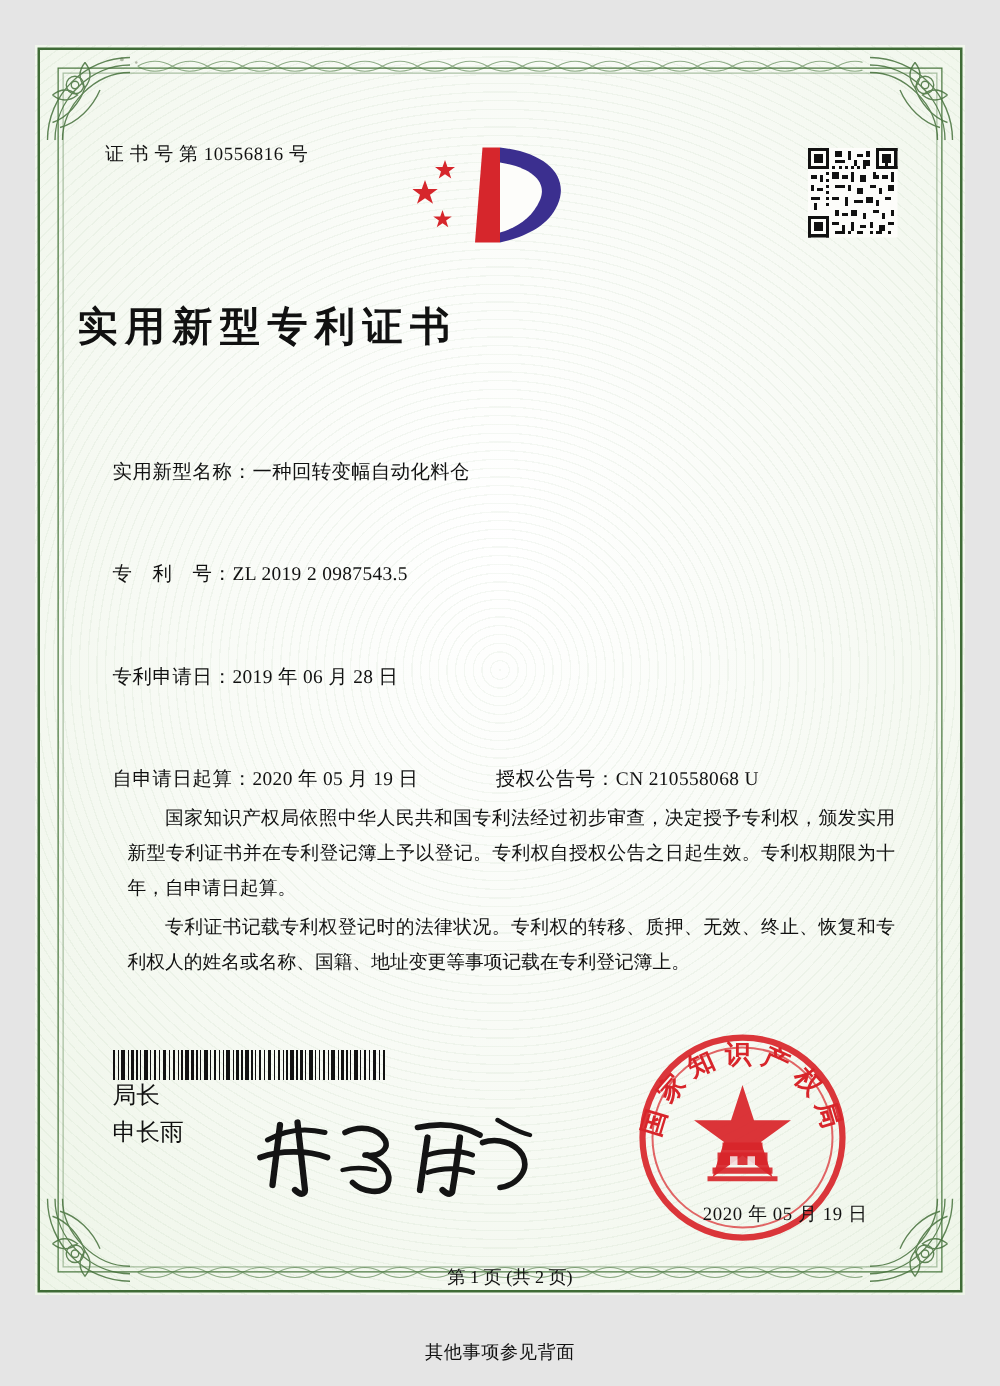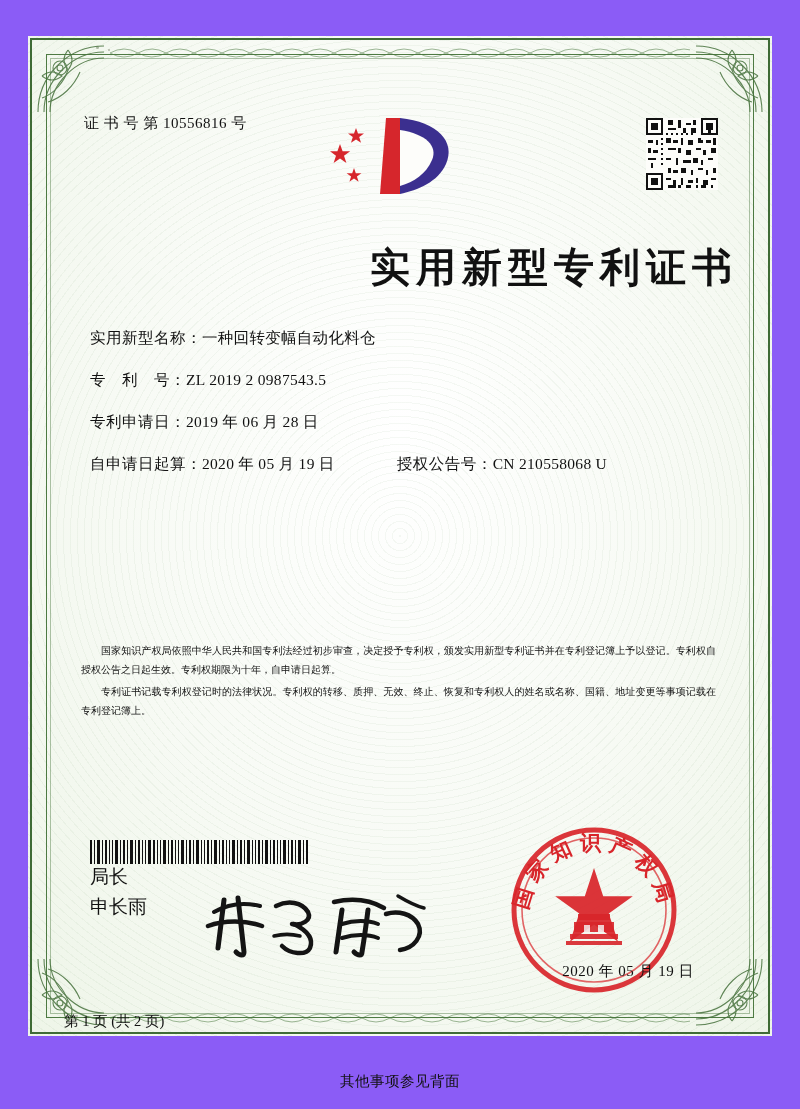--- a/index.html
+++ b/index.html
@@ -13,21 +13,21 @@
     font-family: "Liberation Serif", "DejaVu Serif", serif;
     color: #1a1a1a;
     position: relative;
     overflow: hidden;
   }
 
   
   .page {
     position: absolute;
     inset: 0;
-    background: #8b5cf6;
+    background: #e5e5e5;
     text-decoration: underline;
   }
   .paper-tint {
     position: absolute;
     left: 28px;
     top: 36px;
     width: 744px;
     height: 1000px;
     background:
       radial-gradient(ellipse at 50% 40%, #ffffff 0%, #f7faf4 55%, #eef5e8 100%);
@@ -127,22 +127,22 @@
     width: 72px;
     height: 72px;
   }
   .qr svg { display: block; }
 
   .title {
     position: absolute;
     left: 0;
     right: 0;
     top: 170px;
-    text-align: right;
-    font-size: 40px;
+    text-align: left;
+    font-size: 32px;
     font-weight: bold;
     letter-spacing: 6px;
     color: #111;
     font-family: "DejaVu Serif", "Liberation Serif", serif;
   }
 
   
   .fields {
     position: absolute;
     left: 28px;
@@ -154,35 +154,36 @@
     align-items: baseline;
     margin-bottom: 22px;
     font-size: 15.5px;
     color: #111;
     line-height: 1.3;
   }
   .flabel {
     flex: 0 0 auto;
     white-space: pre;
     letter-spacing: .5px;
+    margin-top: 40px;
   }
   .fvalue {
     flex: 1 1 auto;
     letter-spacing: .3px;
   }
   .frow.split .fvalue { flex: 0 0 auto; }
   .frow.split .spacer { width: 62px; flex: 0 0 auto; }
 
   
   .paras {
     position: absolute;
-    left: 19px;
+    left: 40px;
     right: 22px;
     top: 572px;
-    font-size: 10px;
+    font-size: 15px;
     line-height: 1.85;
     color: #111;
     text-align: justify;
   }
   .para { text-indent: 2em; margin: 0 0 4px 0; }
 
   
   .barcode {
     position: absolute;
     left: 28px;
@@ -221,23 +222,23 @@
     right: 44px;
     top: 892px;
     font-size: 15px;
     color: #111;
     letter-spacing: .5px;
   }
 
   
   .page-no {
     position: absolute;
-    left: 2px; right: 0;
+    left: 16px; right: 0;
     top: 942px;
-    text-align: left;
+    text-align: center;
     font-size: 14.5px;
     color: #111;
   }
   .back-note {
     position: absolute;
     left: 0; right: 0;
     bottom: 18px;
     text-align: center;
     font-size: 14.5px;
     color: #111;

